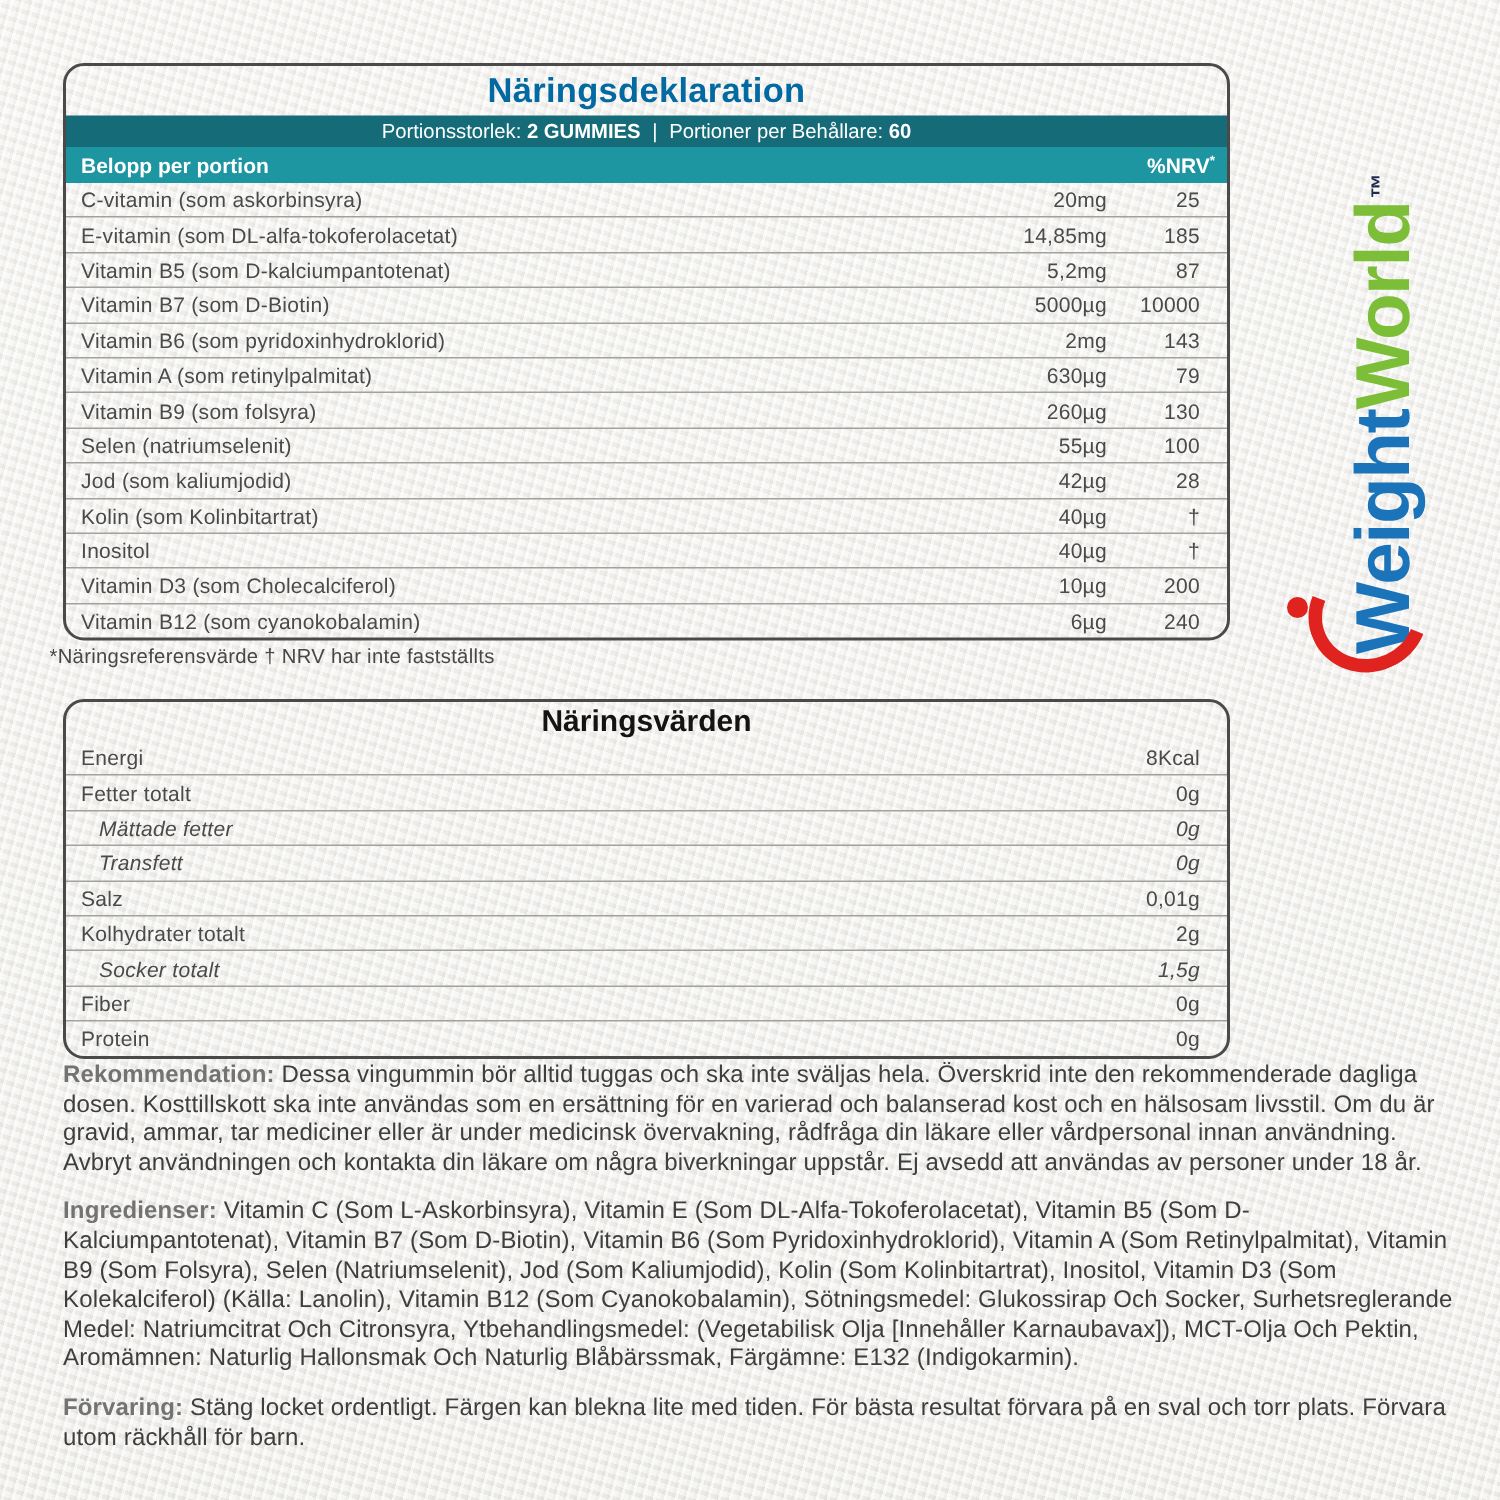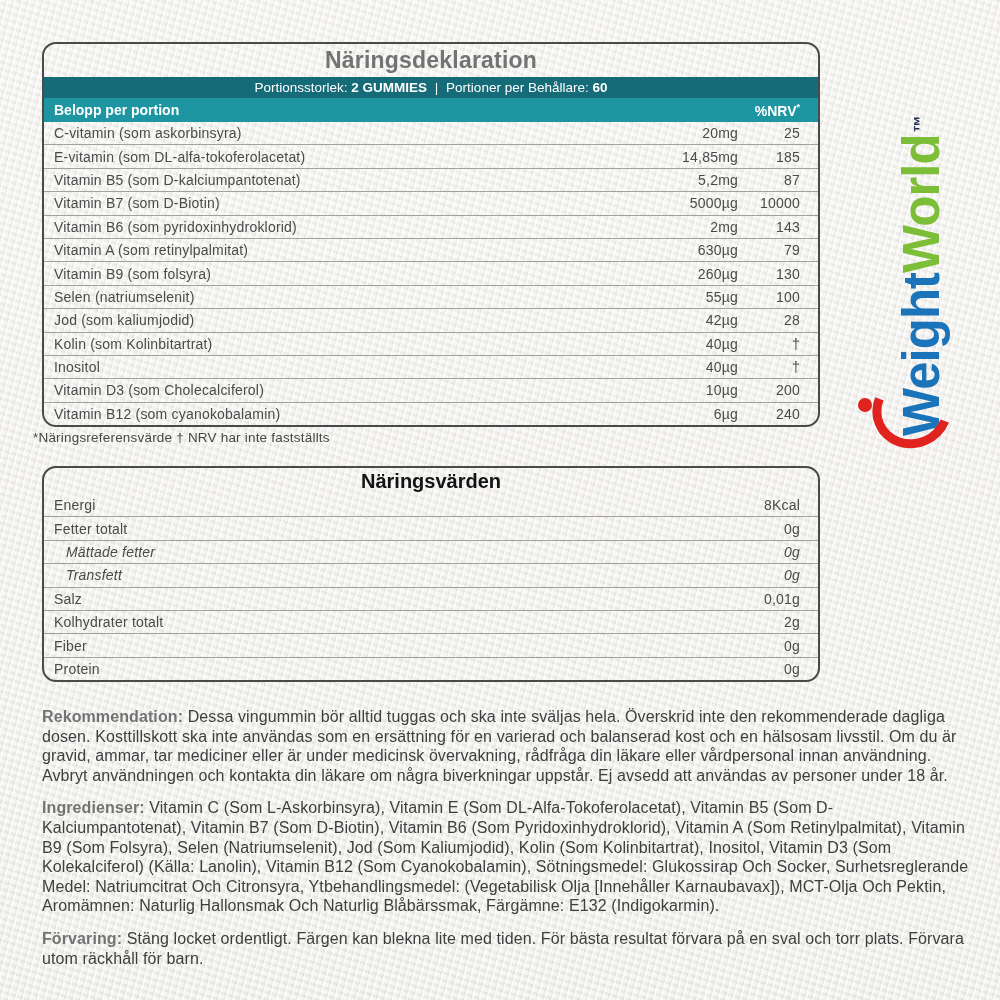--- a/index.html
+++ b/index.html
@@ -29,39 +29,39 @@
     border-radius: 14px;
     overflow: hidden;
     box-sizing: border-box;
     color: #474747;
   }
   .panel1 { top: 42px; }
   .panel2 { top: 466px; }
 
   .t1-title {
     margin: 0; height: 33px; line-height: 33px;
-    text-align: center; font-size: 23px; font-weight: bold; color: #737373;
+    text-align: center; font-size: 23px; font-weight: bold; color: #0369a1;
     letter-spacing: 0.2px;
   }
   .t2-title {
     margin: 0; height: 26px; line-height: 26px;
     text-align: center; font-size: 20px; font-weight: bold; color: #131313;
   }
   .bar-dark {
     height: 21px; line-height: 21px;
     background: #156b77; color: #ffffff;
     text-align: center; font-size: 13.5px;
   }
   .bar-dark b { font-weight: bold; }
   .bar-dark .sep { padding: 0 4px; }
   .bar-light {
     height: 24px;
     background: #1e96a1; color: #ffffff;
     display: flex; align-items: center; justify-content: space-between;
-    padding: 0 18px 0 10px; font-size: 14px; font-weight: bold;
+    padding: 0 8px 0 10px; font-size: 14px; font-weight: bold;
   }
   .bar-light sup { font-size: 9px; }
 
   .row {
     display: flex; align-items: center;
     height: 22.4px;
     padding: 0 18px 0 10px;
     font-size: 14px; color: #4a4a4a;
     letter-spacing: 0.2px;
   }
@@ -235,20 +235,24 @@
             <span class="val">0g</span>
           </div>
           <div class="row">
             <span class="lbl">Salz</span>
             <span class="val">0,01g</span>
           </div>
           <div class="row">
             <span class="lbl">Kolhydrater totalt</span>
             <span class="val">2g</span>
           </div>
+          <div class="row sub">
+            <span class="lbl">Socker totalt</span>
+            <span class="val">1,5g</span>
+          </div>
           <div class="row">
             <span class="lbl">Fiber</span>
             <span class="val">0g</span>
           </div>
           <div class="row">
             <span class="lbl">Protein</span>
             <span class="val">0g</span>
           </div>
         </div>
     </section>

